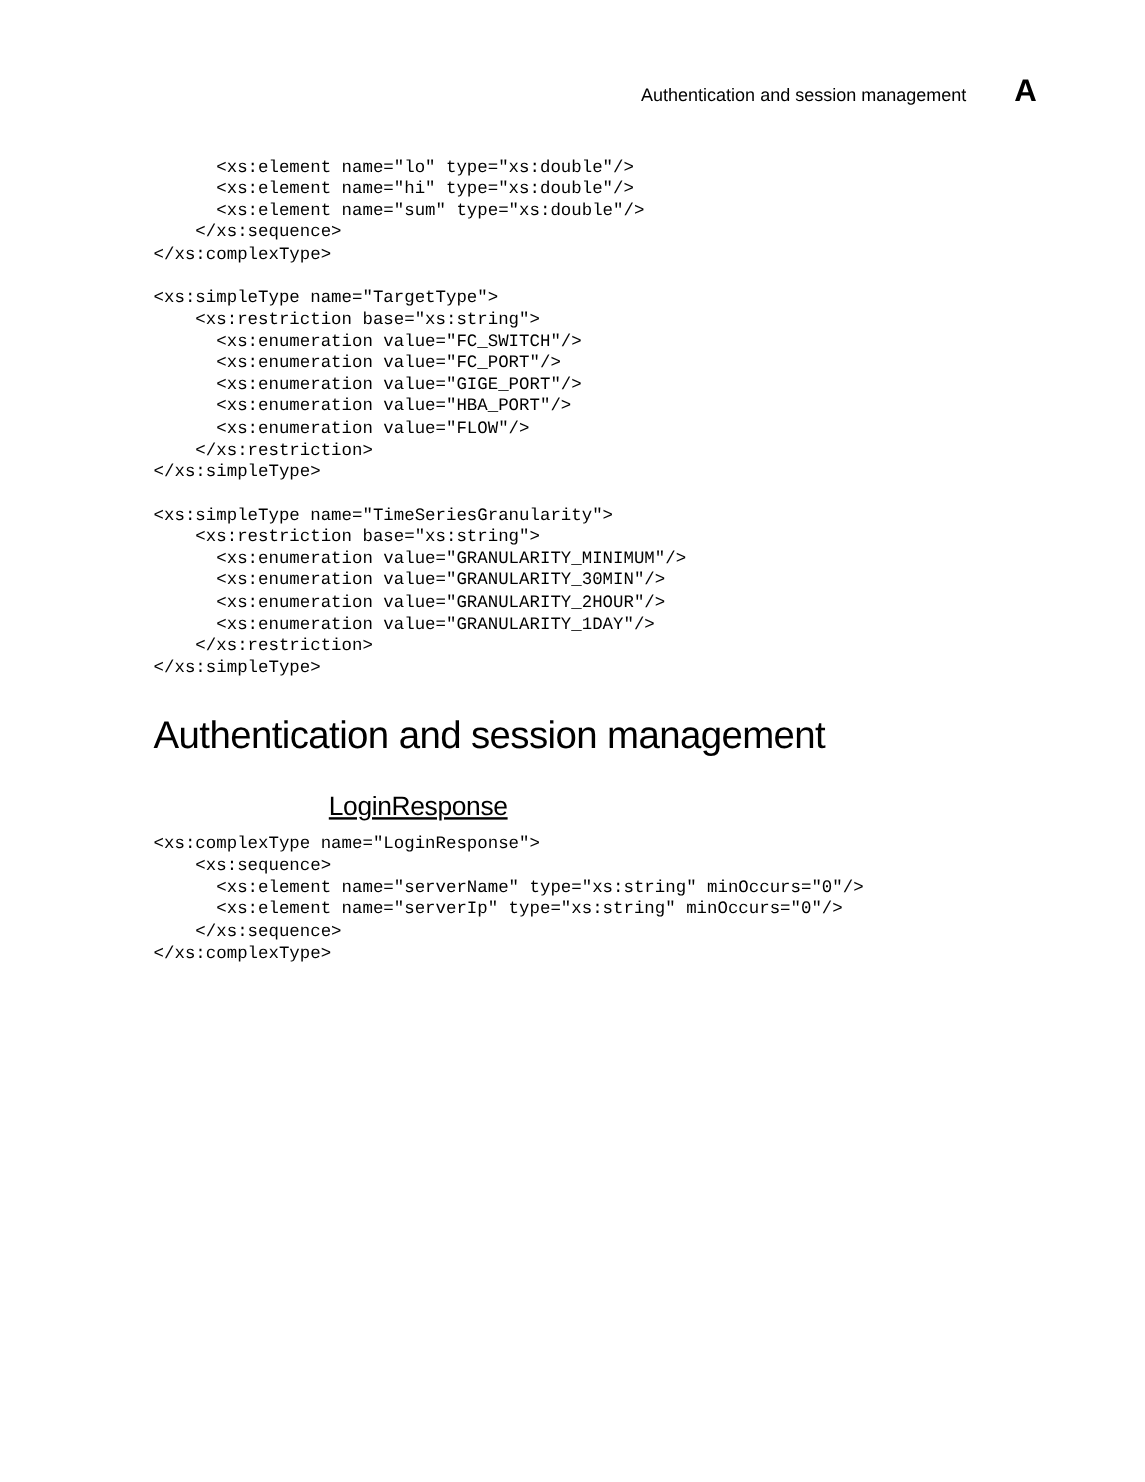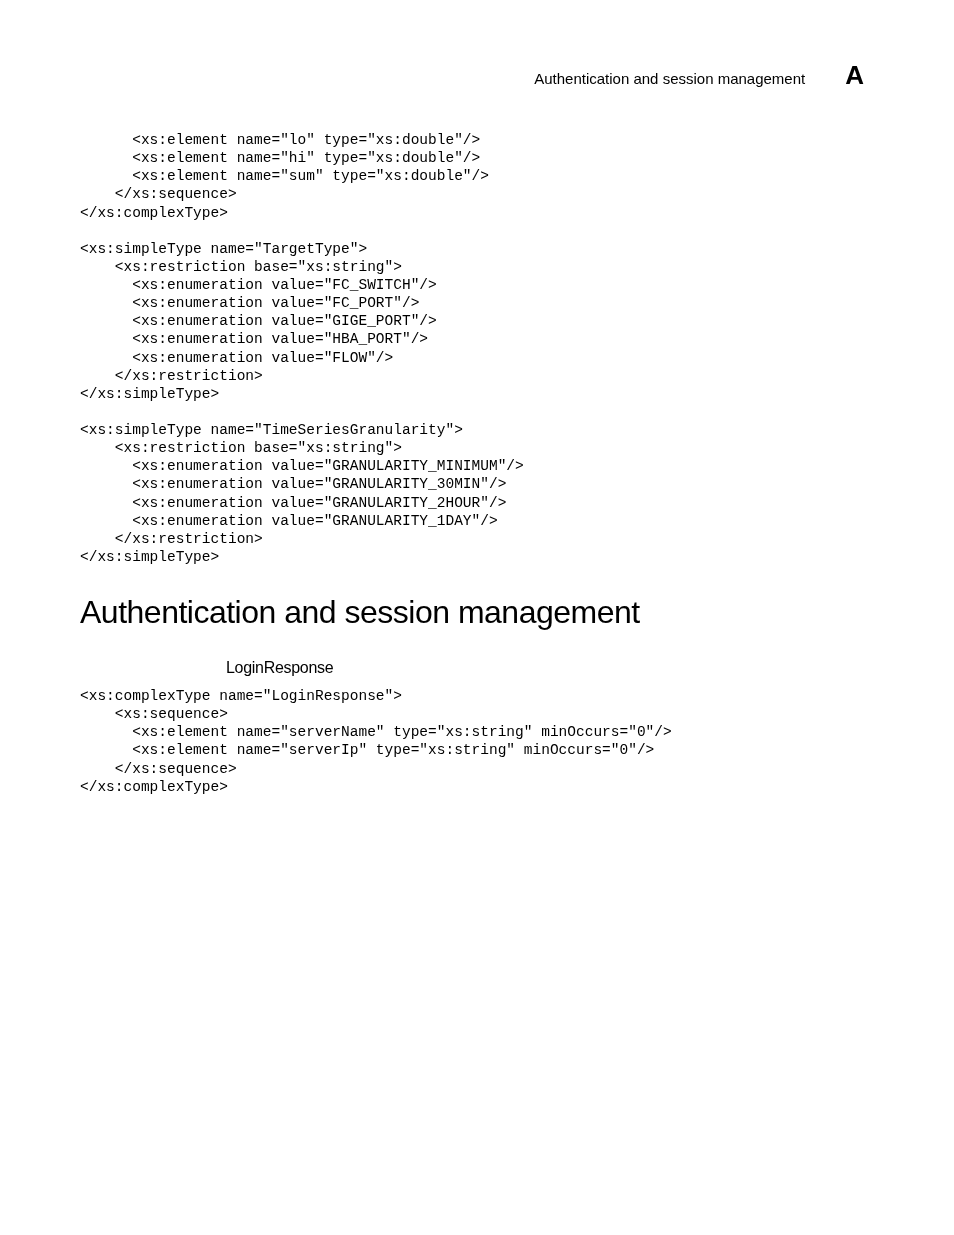--- a/index.html
+++ b/index.html
@@ -8,20 +8,21 @@
     background: #fff;
     font-family: Arial, Helvetica, sans-serif;
     color: #000;
     width: 954px;
     height: 1235px;
     box-sizing: border-box;
   }
   .page {
     padding: 60px 80px 60px 80px;
     box-sizing: border-box;
+    margin-left: 48px;
   }
   .header {
     display: flex;
     justify-content: flex-end;
     align-items: baseline;
     gap: 40px;
     margin-bottom: 40px;
     padding-right: 10px;
   }
   .header-title {
@@ -44,23 +45,24 @@
   h1.section {
     font-family: "Helvetica Neue", Arial, sans-serif;
     font-weight: 400;
     font-size: 32px;
     margin: 28px 0 28px 0;
     letter-spacing: -0.5px;
   }
   h2.subsection {
     font-family: "Helvetica Neue", Arial, sans-serif;
     font-weight: 400;
-    font-size: 16px;
+    font-size: 22px;
     margin: 10px 0 10px 146px;
     letter-spacing: -0.3px;
+    text-decoration: underline;
   }
 </style>
 </head>
 <body>
 
 <div class="page">
 
   <div class="header">
     <span class="header-title">Authentication and session management</span>
     <span class="header-letter">A</span>

